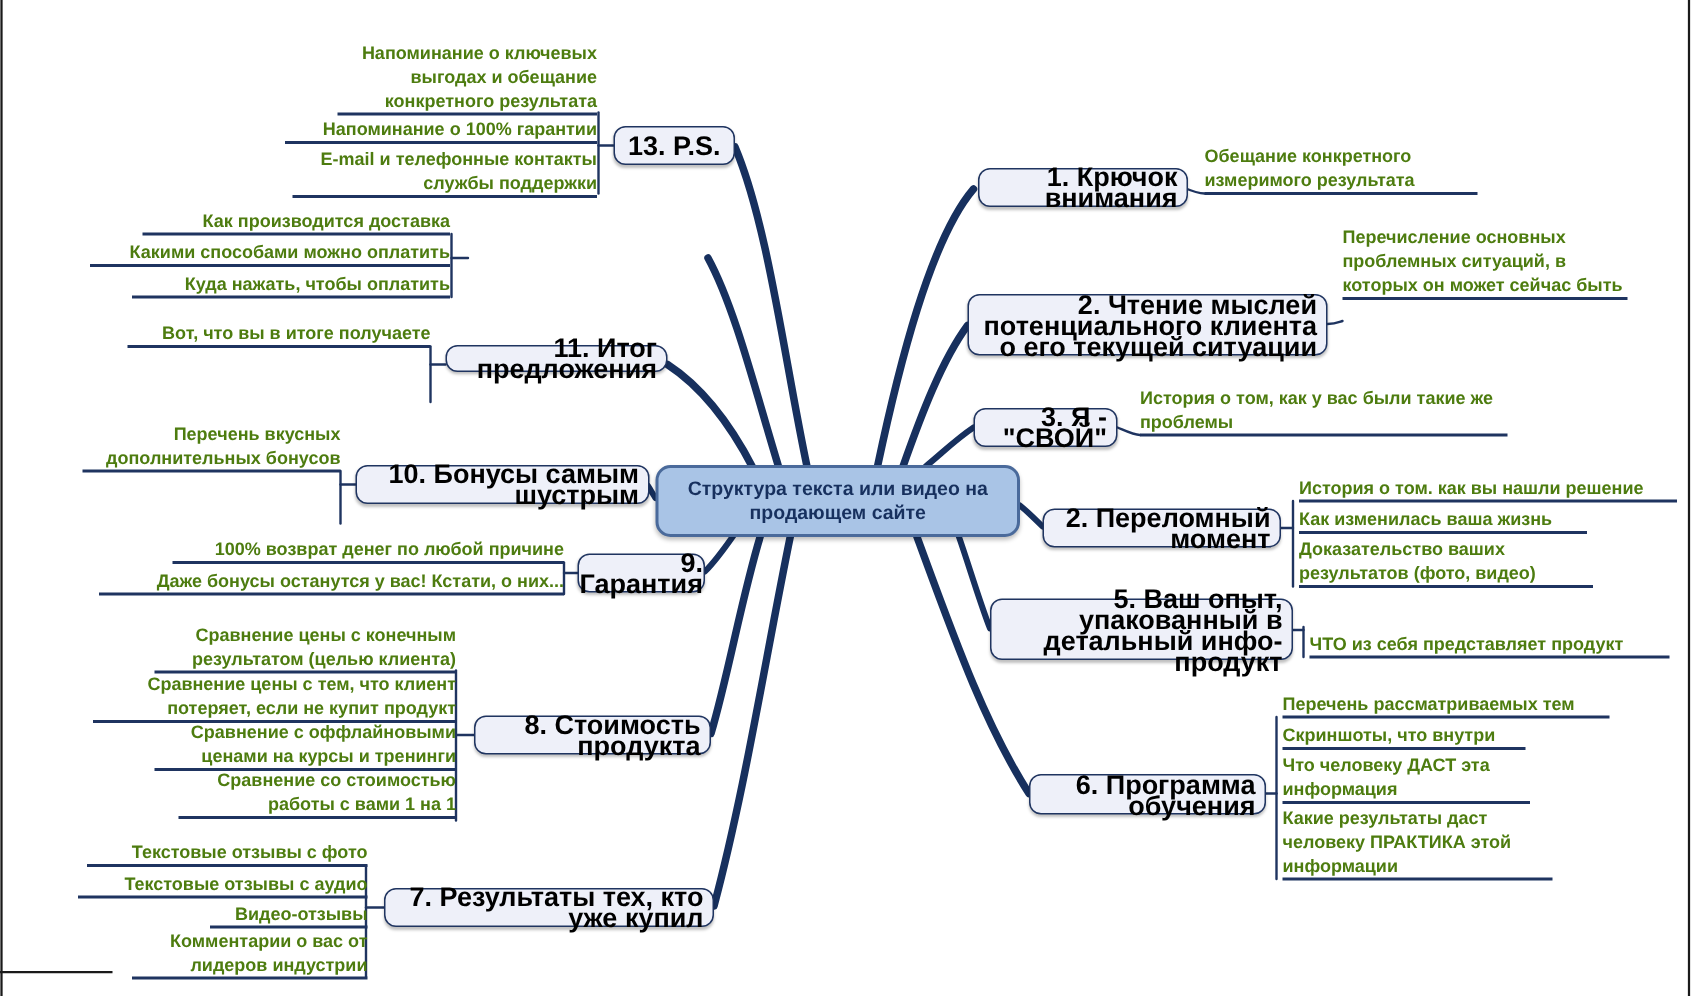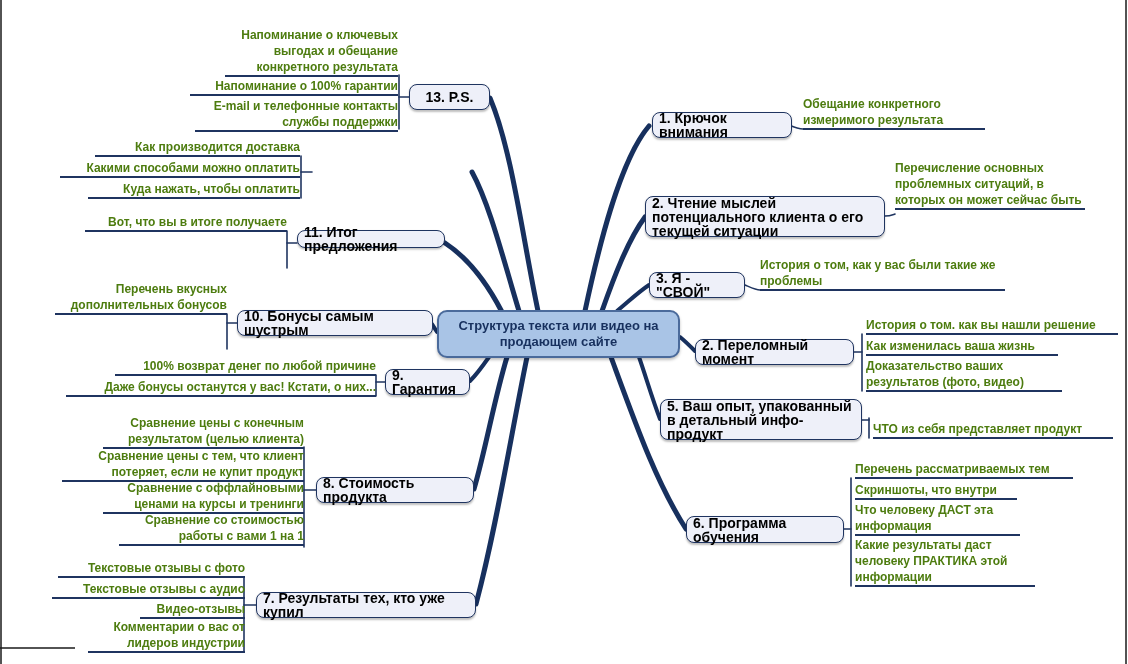--- a/index.html
+++ b/index.html
@@ -10,21 +10,21 @@
   svg.links{position:absolute;left:0;top:0;width:1128px;height:664px;}
   .center{
     position:absolute;display:flex;align-items:center;justify-content:center;
     background:#a9c4e6;border:2px solid #4a6a9b;border-radius:10px;
     color:#17305e;font-weight:bold;font-size:13px;line-height:16px;text-align:center;
     padding:2px 14px;box-sizing:border-box;box-shadow:0 2px 3px rgba(0,0,0,.25);
   }
   .node{
     position:absolute;display:flex;align-items:center;justify-content:center;
     background:#eef0f9;border:1.5px solid #1f3460;border-radius:8px;
-    color:#000;font-weight:bold;font-size:14px;line-height:14px;text-align:left;
+    color:#000;font-weight:bold;font-size:18px;line-height:14px;text-align:right;
     padding:2px 6px;box-sizing:border-box;box-shadow:0 1.5px 2px rgba(0,0,0,.25);
   }
   .leaf{
     position:absolute;color:#4d7c0f;font-weight:bold;font-size:12px;line-height:16px;
     border-bottom:2px solid #1f3460;box-sizing:border-box;
   }
   .leaf.l{text-align:right;}
   .leaf.r{text-align:left;}
 </style>
 </head>
@@ -119,21 +119,21 @@
   <div class="leaf l" style="left:103px;top:480px;width:201px">Сравнение с оффлайновыми ценами на курсы и тренинги</div>
   <div class="leaf l" style="left:119px;top:512px;width:185px">Сравнение со стоимостью работы с вами 1 на 1</div>
 
   <div class="leaf l" style="left:58px;top:560px;width:187px">Текстовые отзывы с фото</div>
   <div class="leaf l" style="left:52px;top:581px;width:193px">Текстовые отзывы с аудио</div>
   <div class="leaf l" style="left:140px;top:601px;width:105px">Видео-отзывы</div>
   <div class="leaf l" style="left:88px;top:619px;width:157px">Комментарии о вас от лидеров индустрии</div>
 
   <div class="leaf r" style="left:803px;top:96px;width:182px">Обещание конкретного измеримого результата</div>
 
-  <div class="leaf r" style="left:895px;top:160px;width:190px">Перечисление основных проблемных ситуаций, в которых он может сейчас быть</div>
+  <div class="leaf r" style="left:895px;top:150px;width:190px">Перечисление основных проблемных ситуаций, в которых он может сейчас быть</div>
 
   <div class="leaf r" style="left:760px;top:257px;width:245px">История о том, как у вас были такие же проблемы</div>
 
   <div class="leaf r" style="left:866px;top:317px;width:252px">История о том. как вы нашли решение</div>
   <div class="leaf r" style="left:866px;top:338px;width:192px">Как изменилась ваша жизнь</div>
   <div class="leaf r" style="left:866px;top:358px;width:196px">Доказательство ваших результатов (фото, видео)</div>
 
   <div class="leaf r" style="left:873px;top:421px;width:240px">ЧТО из себя представляет продукт</div>
 
   <div class="leaf r" style="left:855px;top:461px;width:218px">Перечень рассматриваемых тем</div>

